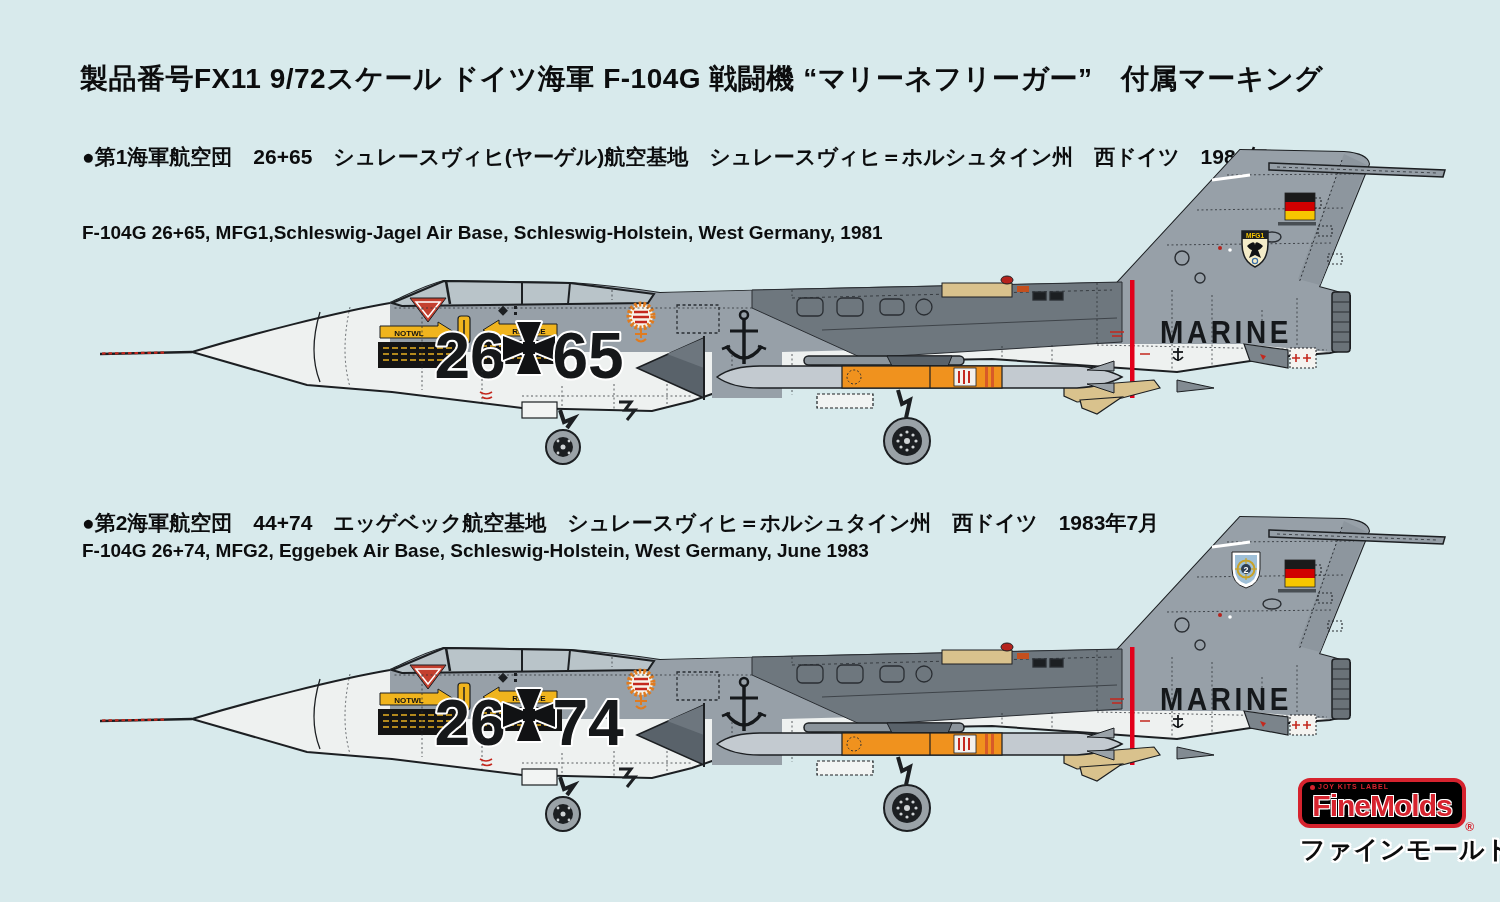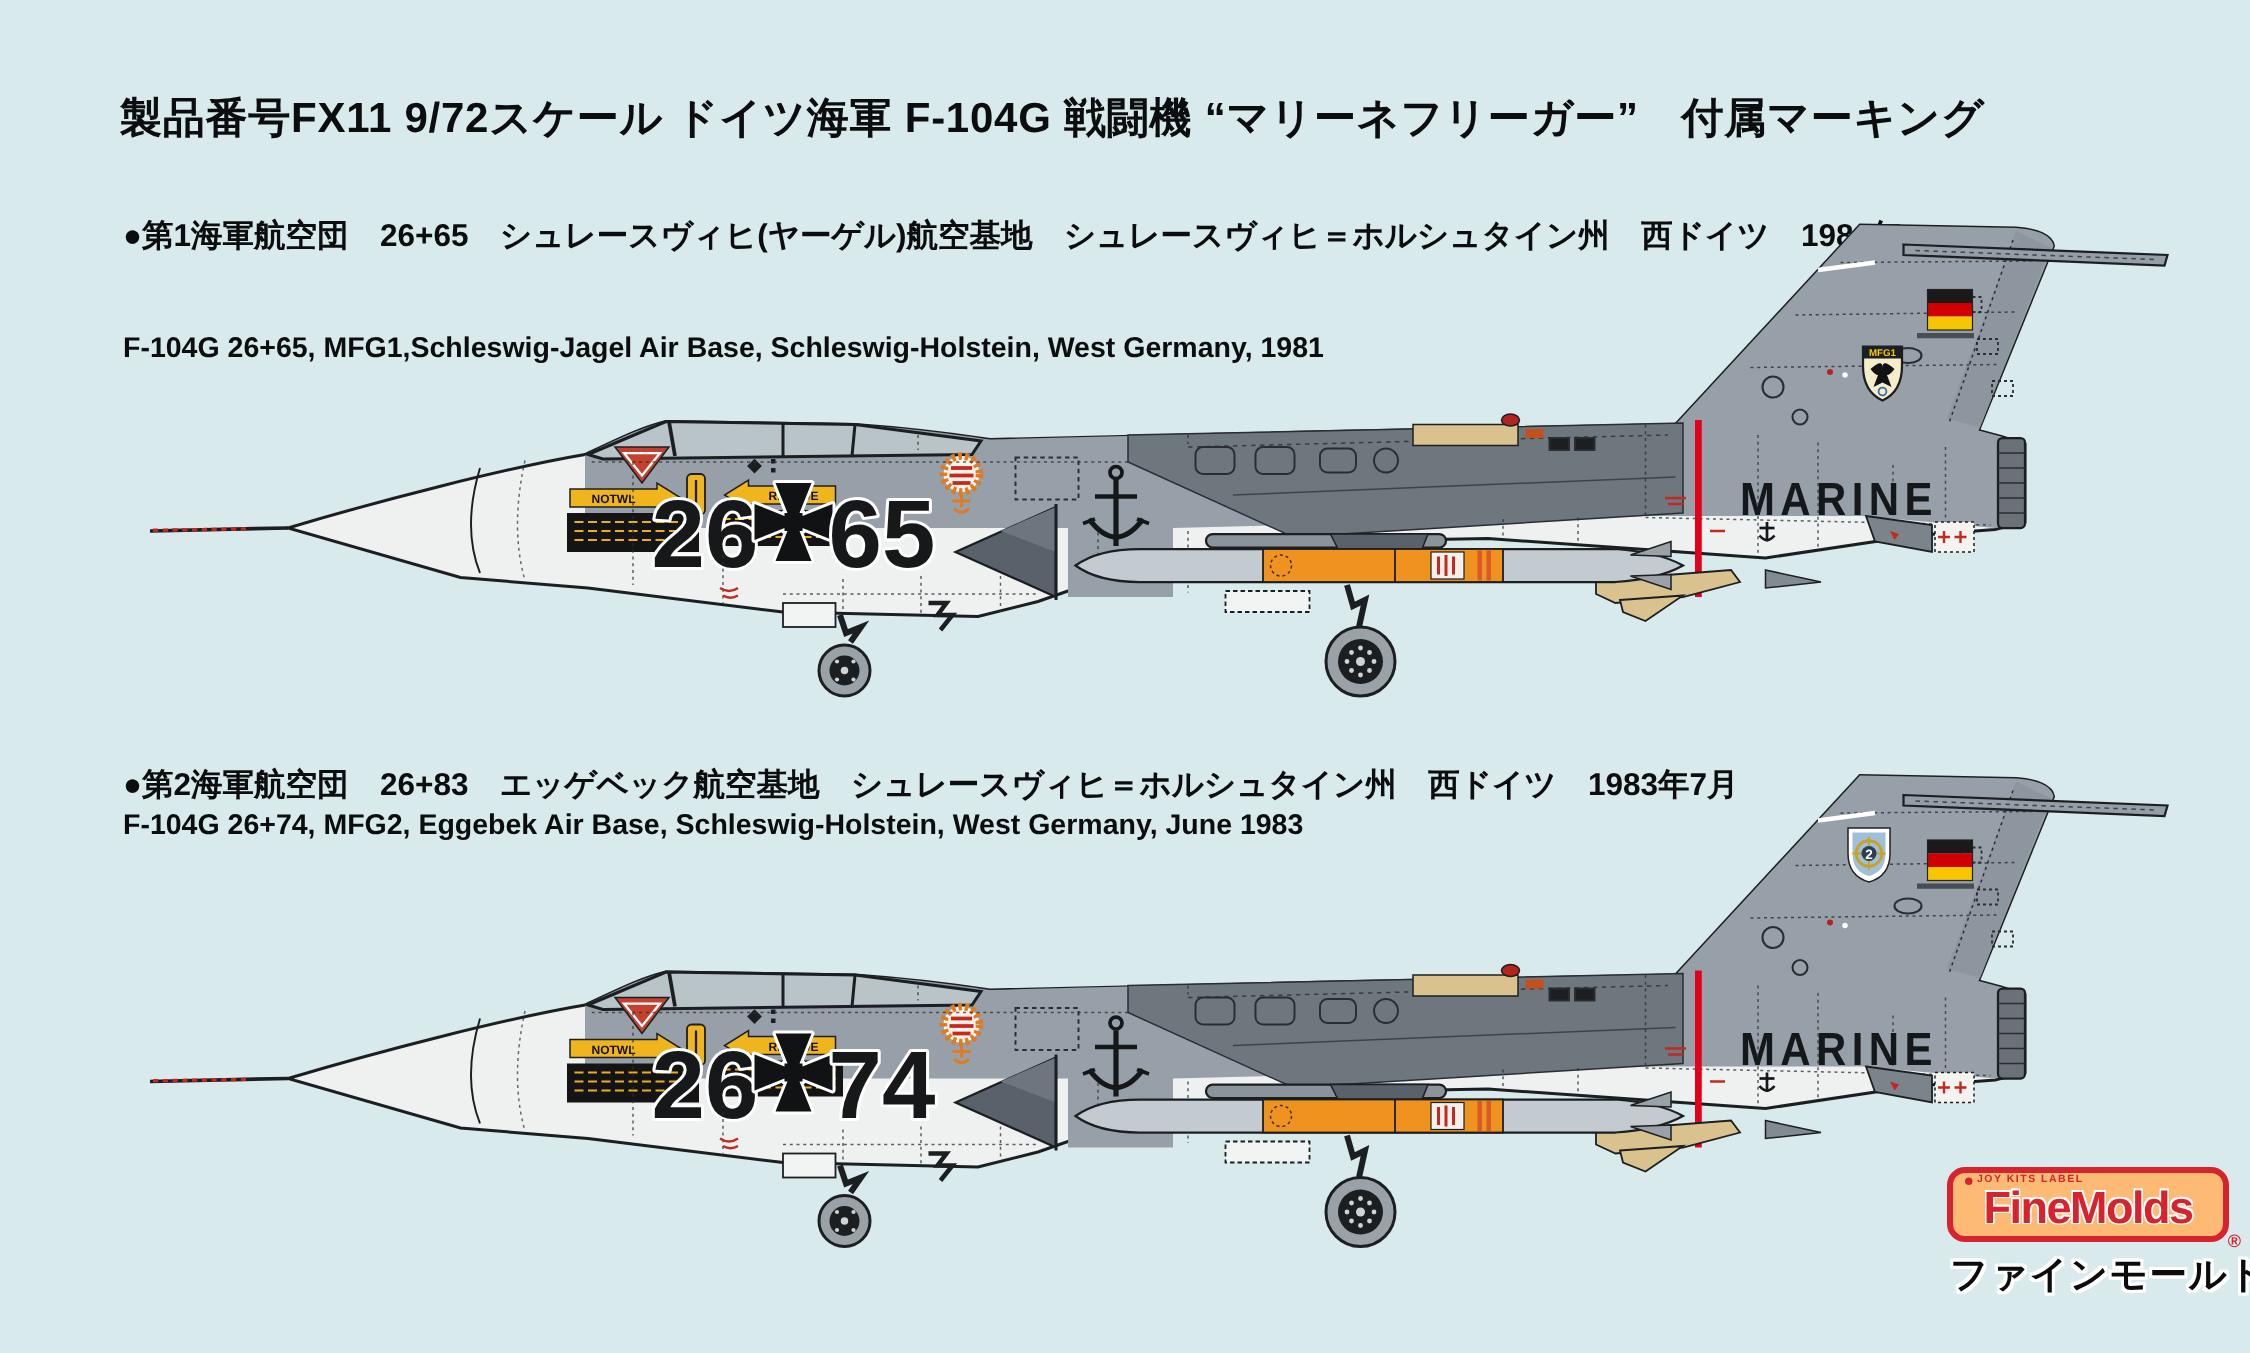--- a/index.html
+++ b/index.html
@@ -16,21 +16,21 @@
   .sec-jp{font-size:21px;font-weight:bold;white-space:nowrap;}
   .sec-en{font-size:19px;font-weight:bold;white-space:nowrap;}
   .aircraft-slot{width:1380px;height:350px;}
   .ac-svg{display:block;}
   .ac-svg.badge-mfg1 .badge-group-mfg2{display:none;}
   .ac-svg.badge-mfg2 .badge-group-mfg1{display:none;}
   .ac-svg text{font-family:"Liberation Sans","DejaVu Sans",sans-serif;}
 
   
   .logo-box{
-    left:1298px;top:778px;width:188px;height:50px;background:#fdba74;
+    left:1298px;top:778px;width:168px;height:50px;background:#000000;
     border:4px solid #d6232e;border-radius:12px;box-sizing:border-box;
   }
   .logo-tagline{
     position:absolute;top:1px;left:16px;font-size:7px;font-weight:bold;color:#d6232e;
     letter-spacing:1px;white-space:nowrap;
   }
   .logo-tagline-bullet{
     position:absolute;top:3px;left:8px;width:5px;height:5px;background:#d6232e;border-radius:50%;
   }
   .logo-brand{
@@ -318,21 +318,21 @@
     </g>
   </g>
 
   <g>
     <polygon points="1177,23 1353,30 1351,37 1177,30" fill="#959ea6" stroke="#1c1f22" stroke-width="1.5"></polygon>
     <line x1="1185" y1="27" x2="1345" y2="33" stroke="#2a2e33" stroke-width="1" stroke-dasharray="3 3" opacity=".8"></line>
   </g>
 </svg>
 </div>
 
-<div class="abs sec-jp" style="left:82px;top:509px;">●第2海軍航空団　26+83　エッゲベック航空基地　シュレースヴィヒ＝ホルシュタイン州　西ドイツ　1983年7月</div>
+<div class="abs sec-jp" style="left:82px;top:509px;">●第2海軍航空団　44+74　エッゲベック航空基地　シュレースヴィヒ＝ホルシュタイン州　西ドイツ　1983年7月</div>
 <div class="abs sec-en" style="left:82px;top:540px;">F-104G 26+74, MFG2, Eggebek Air Base, Schleswig-Holstein, West Germany, June 1983</div>
 
 <div class="abs aircraft-slot" style="left:92px;top:507px;">
 <svg class="ac-svg badge-mfg2" width="1380" height="350" viewBox="0 0 1380 350" xmlns="http://www.w3.org/2000/svg">
 
   <g>
     <line x1="8" y1="214" x2="100" y2="212" stroke="#1c1f22" stroke-width="2.5"></line>
     <line x1="10" y1="213.5" x2="74" y2="212.6" stroke="#c4281e" stroke-width="2.2" stroke-dasharray="3.5 3"></line>
   </g>
 

